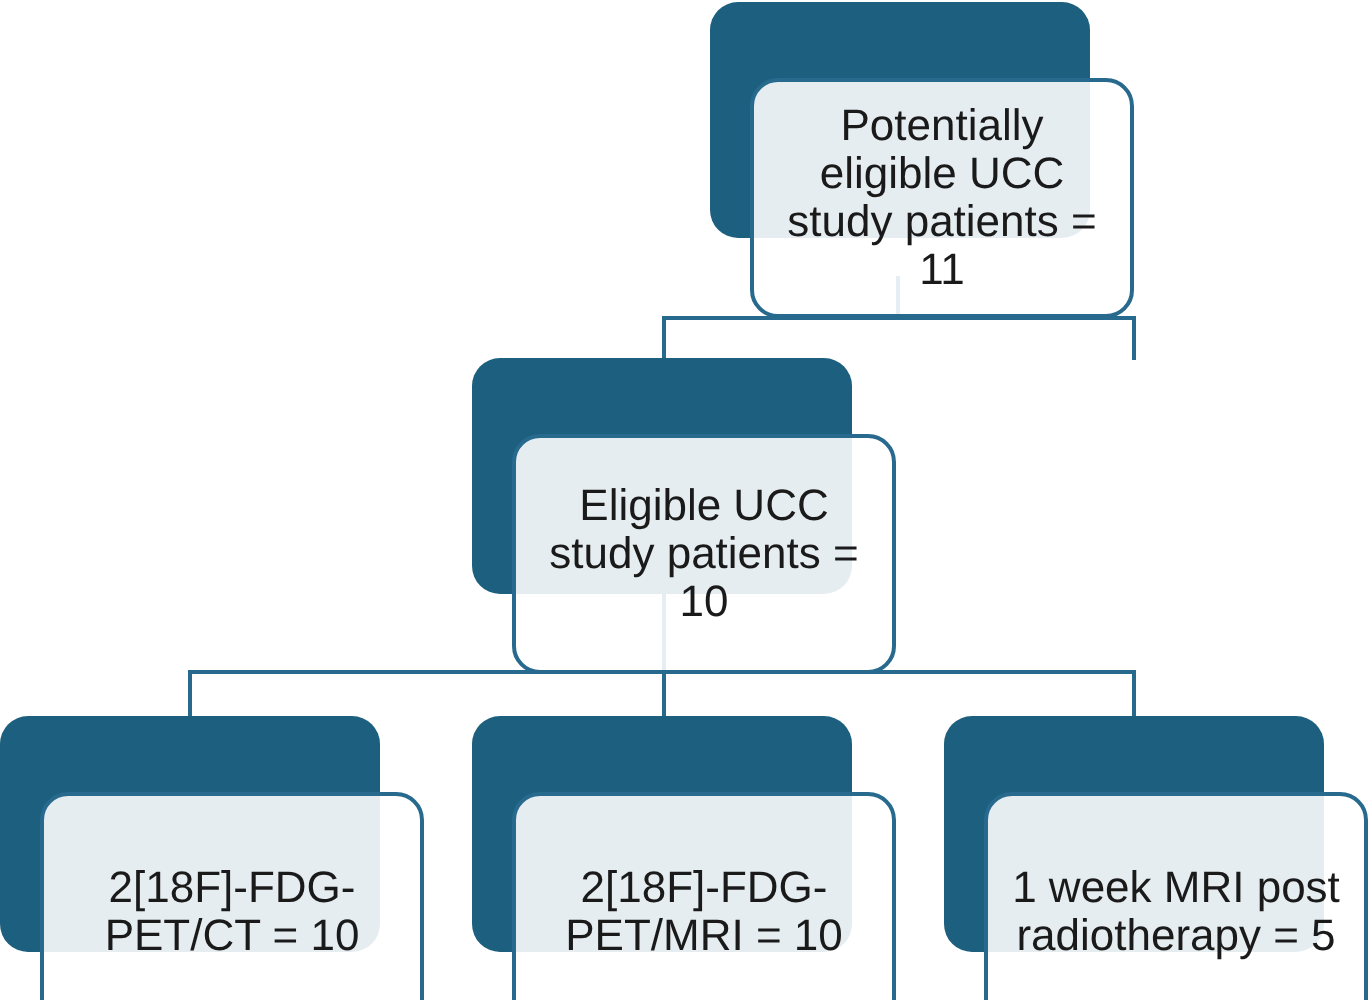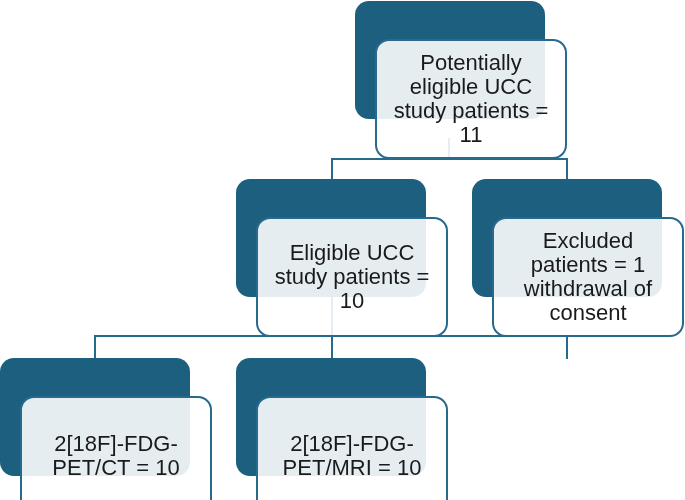--- a/index.html
+++ b/index.html
@@ -54,40 +54,38 @@
 
   <div class="node" style="left:256px;top:199px;">
     <div class="back"></div>
     <div class="front">
       <div class="txt">Eligible UCC
 study patients =
 10</div>
     </div>
   </div>
 
-  <div class="node" style="left:492px;top:199px;">
-    <div class="back"></div>
-    <div class="front">
-      <div class="txt">Excluded
-patients = 1
-withdrawal of
-consent</div>
-    </div>
-  </div>
 
   <div class="node" style="left:20px;top:378px;">
     <div class="back"></div>
     <div class="front">
       <div class="txt">2[18F]-FDG-
 PET/CT = 10</div>
     </div>
   </div>
 
   <div class="node" style="left:256px;top:378px;">
     <div class="back"></div>
     <div class="front">
       <div class="txt">2[18F]-FDG-
 PET/MRI = 10</div>
     </div>
   </div>
 
+  <div class="node" style="left:492px;top:378px;">
+    <div class="back"></div>
+    <div class="front">
+      <div class="txt">1 week MRI post
+radiotherapy = 5</div>
+    </div>
+  </div>
 
 </div>
 
 </body></html>

